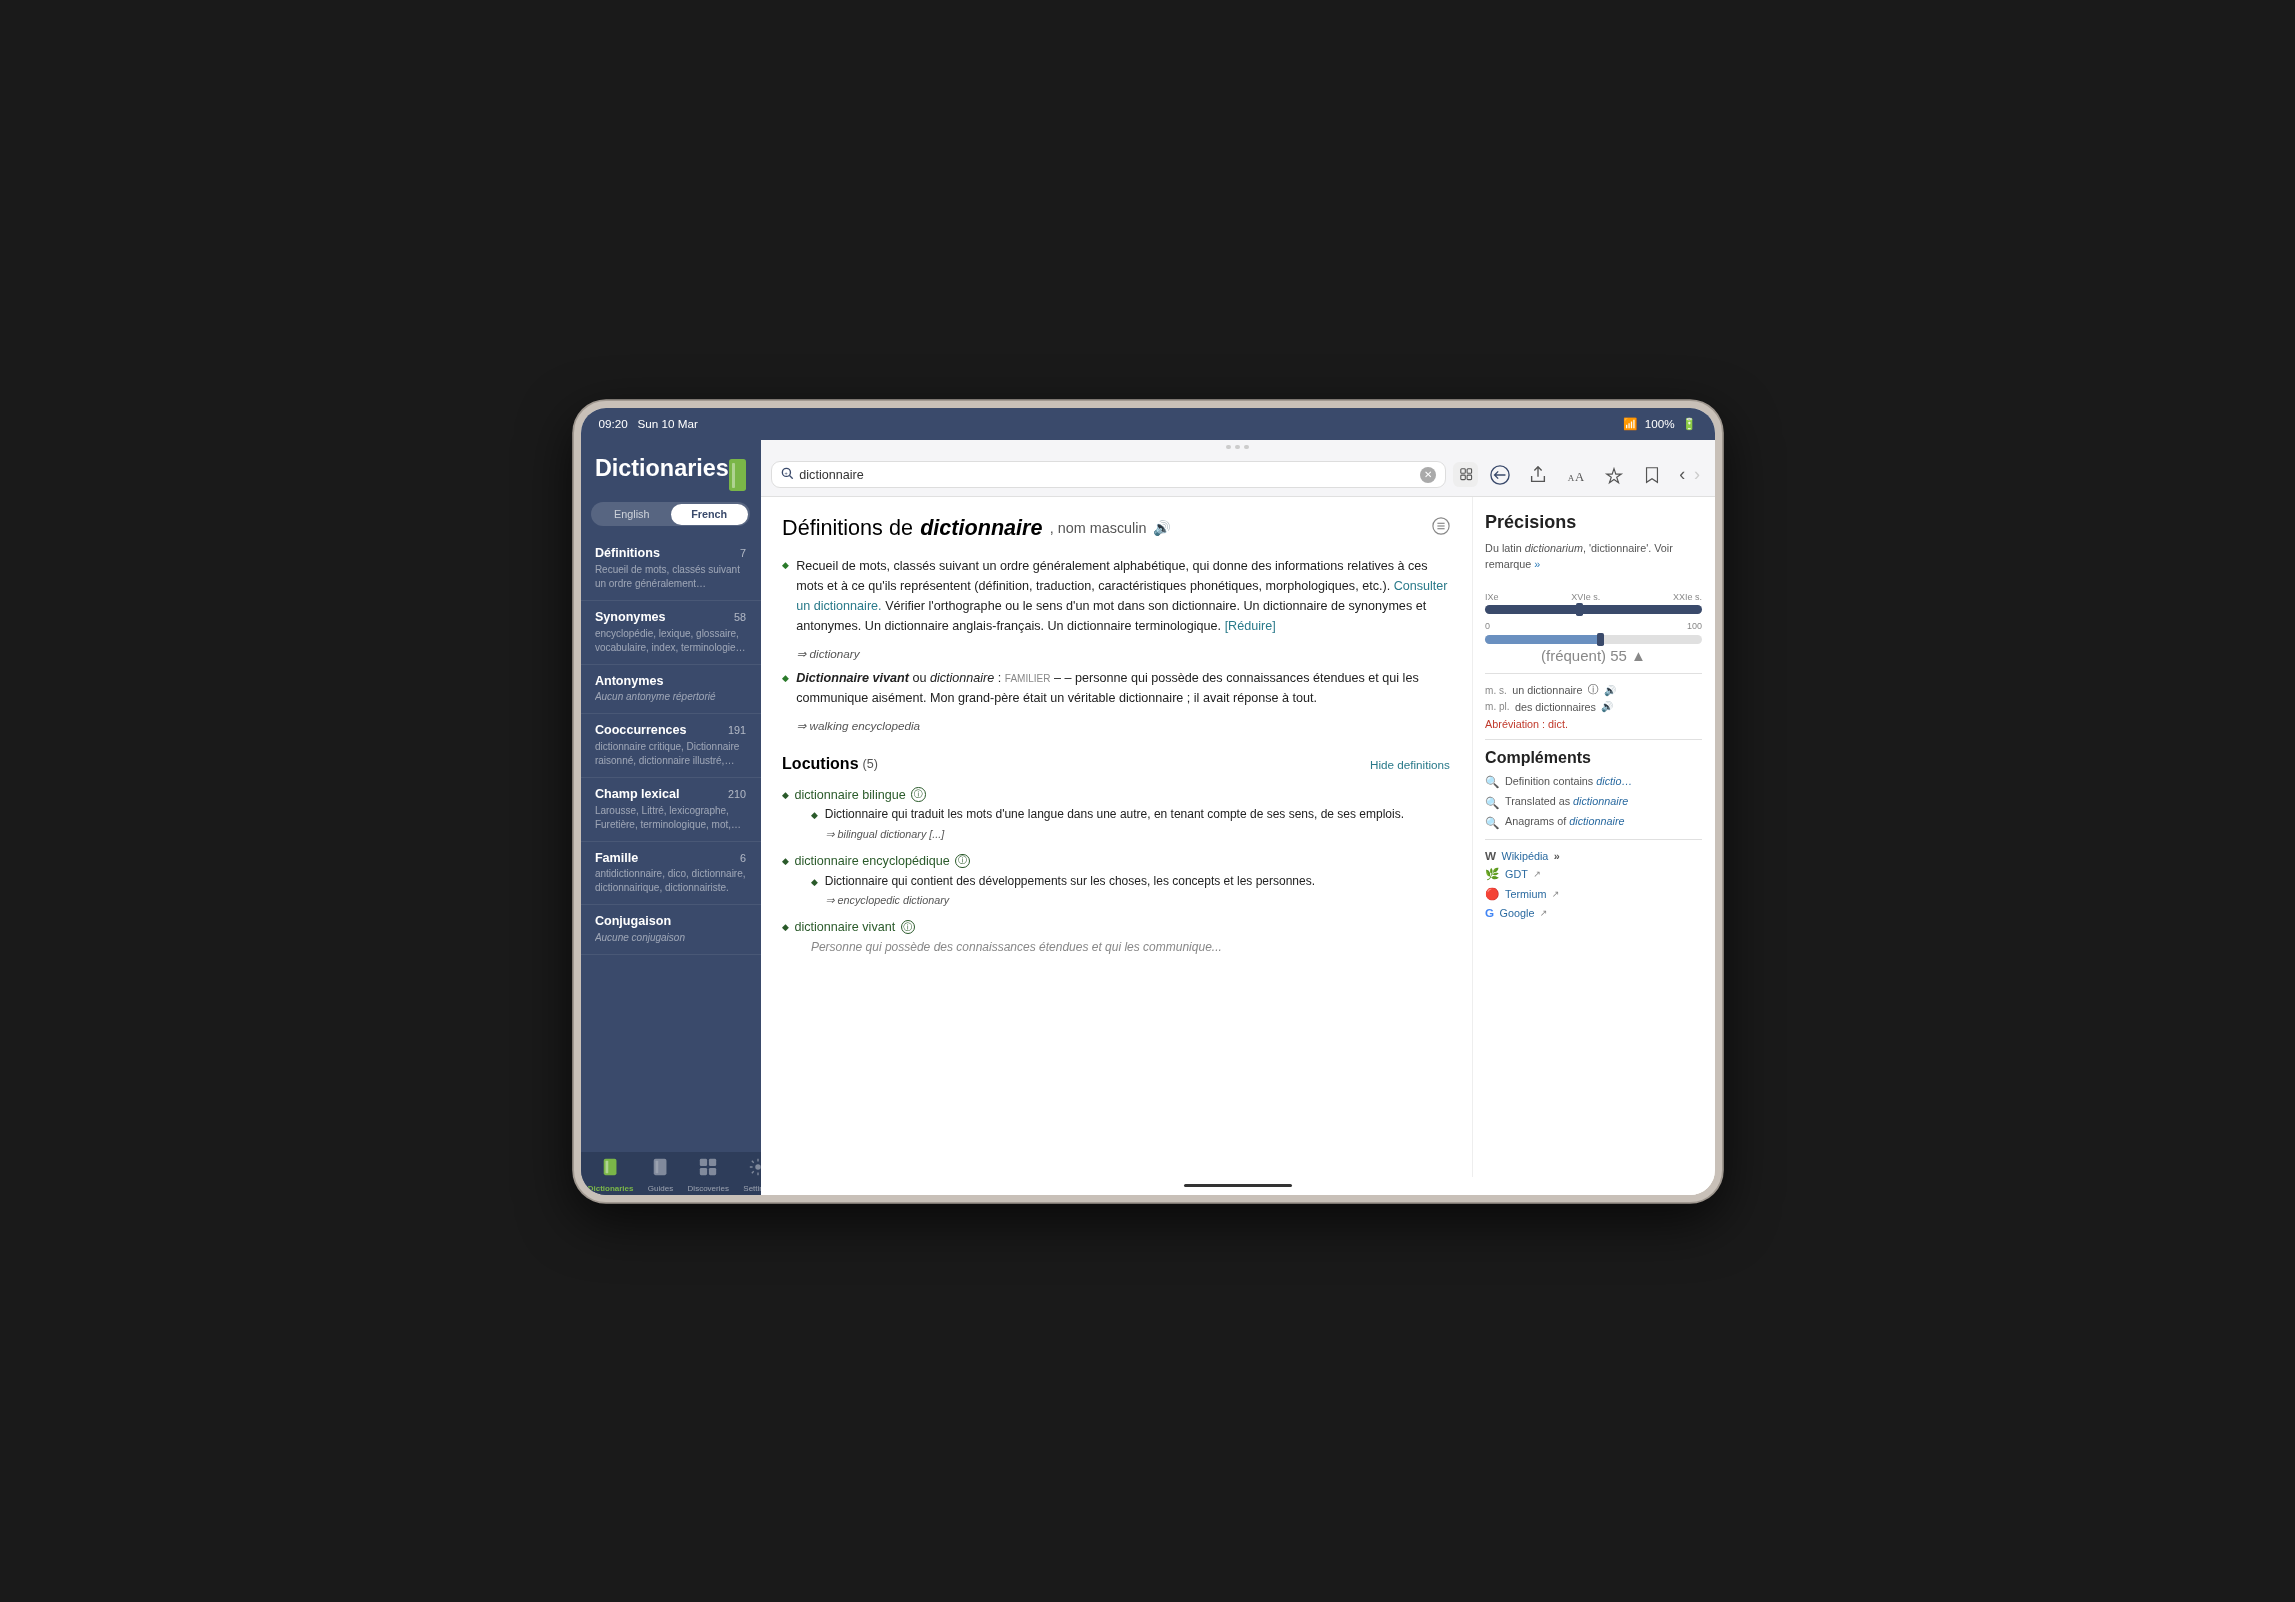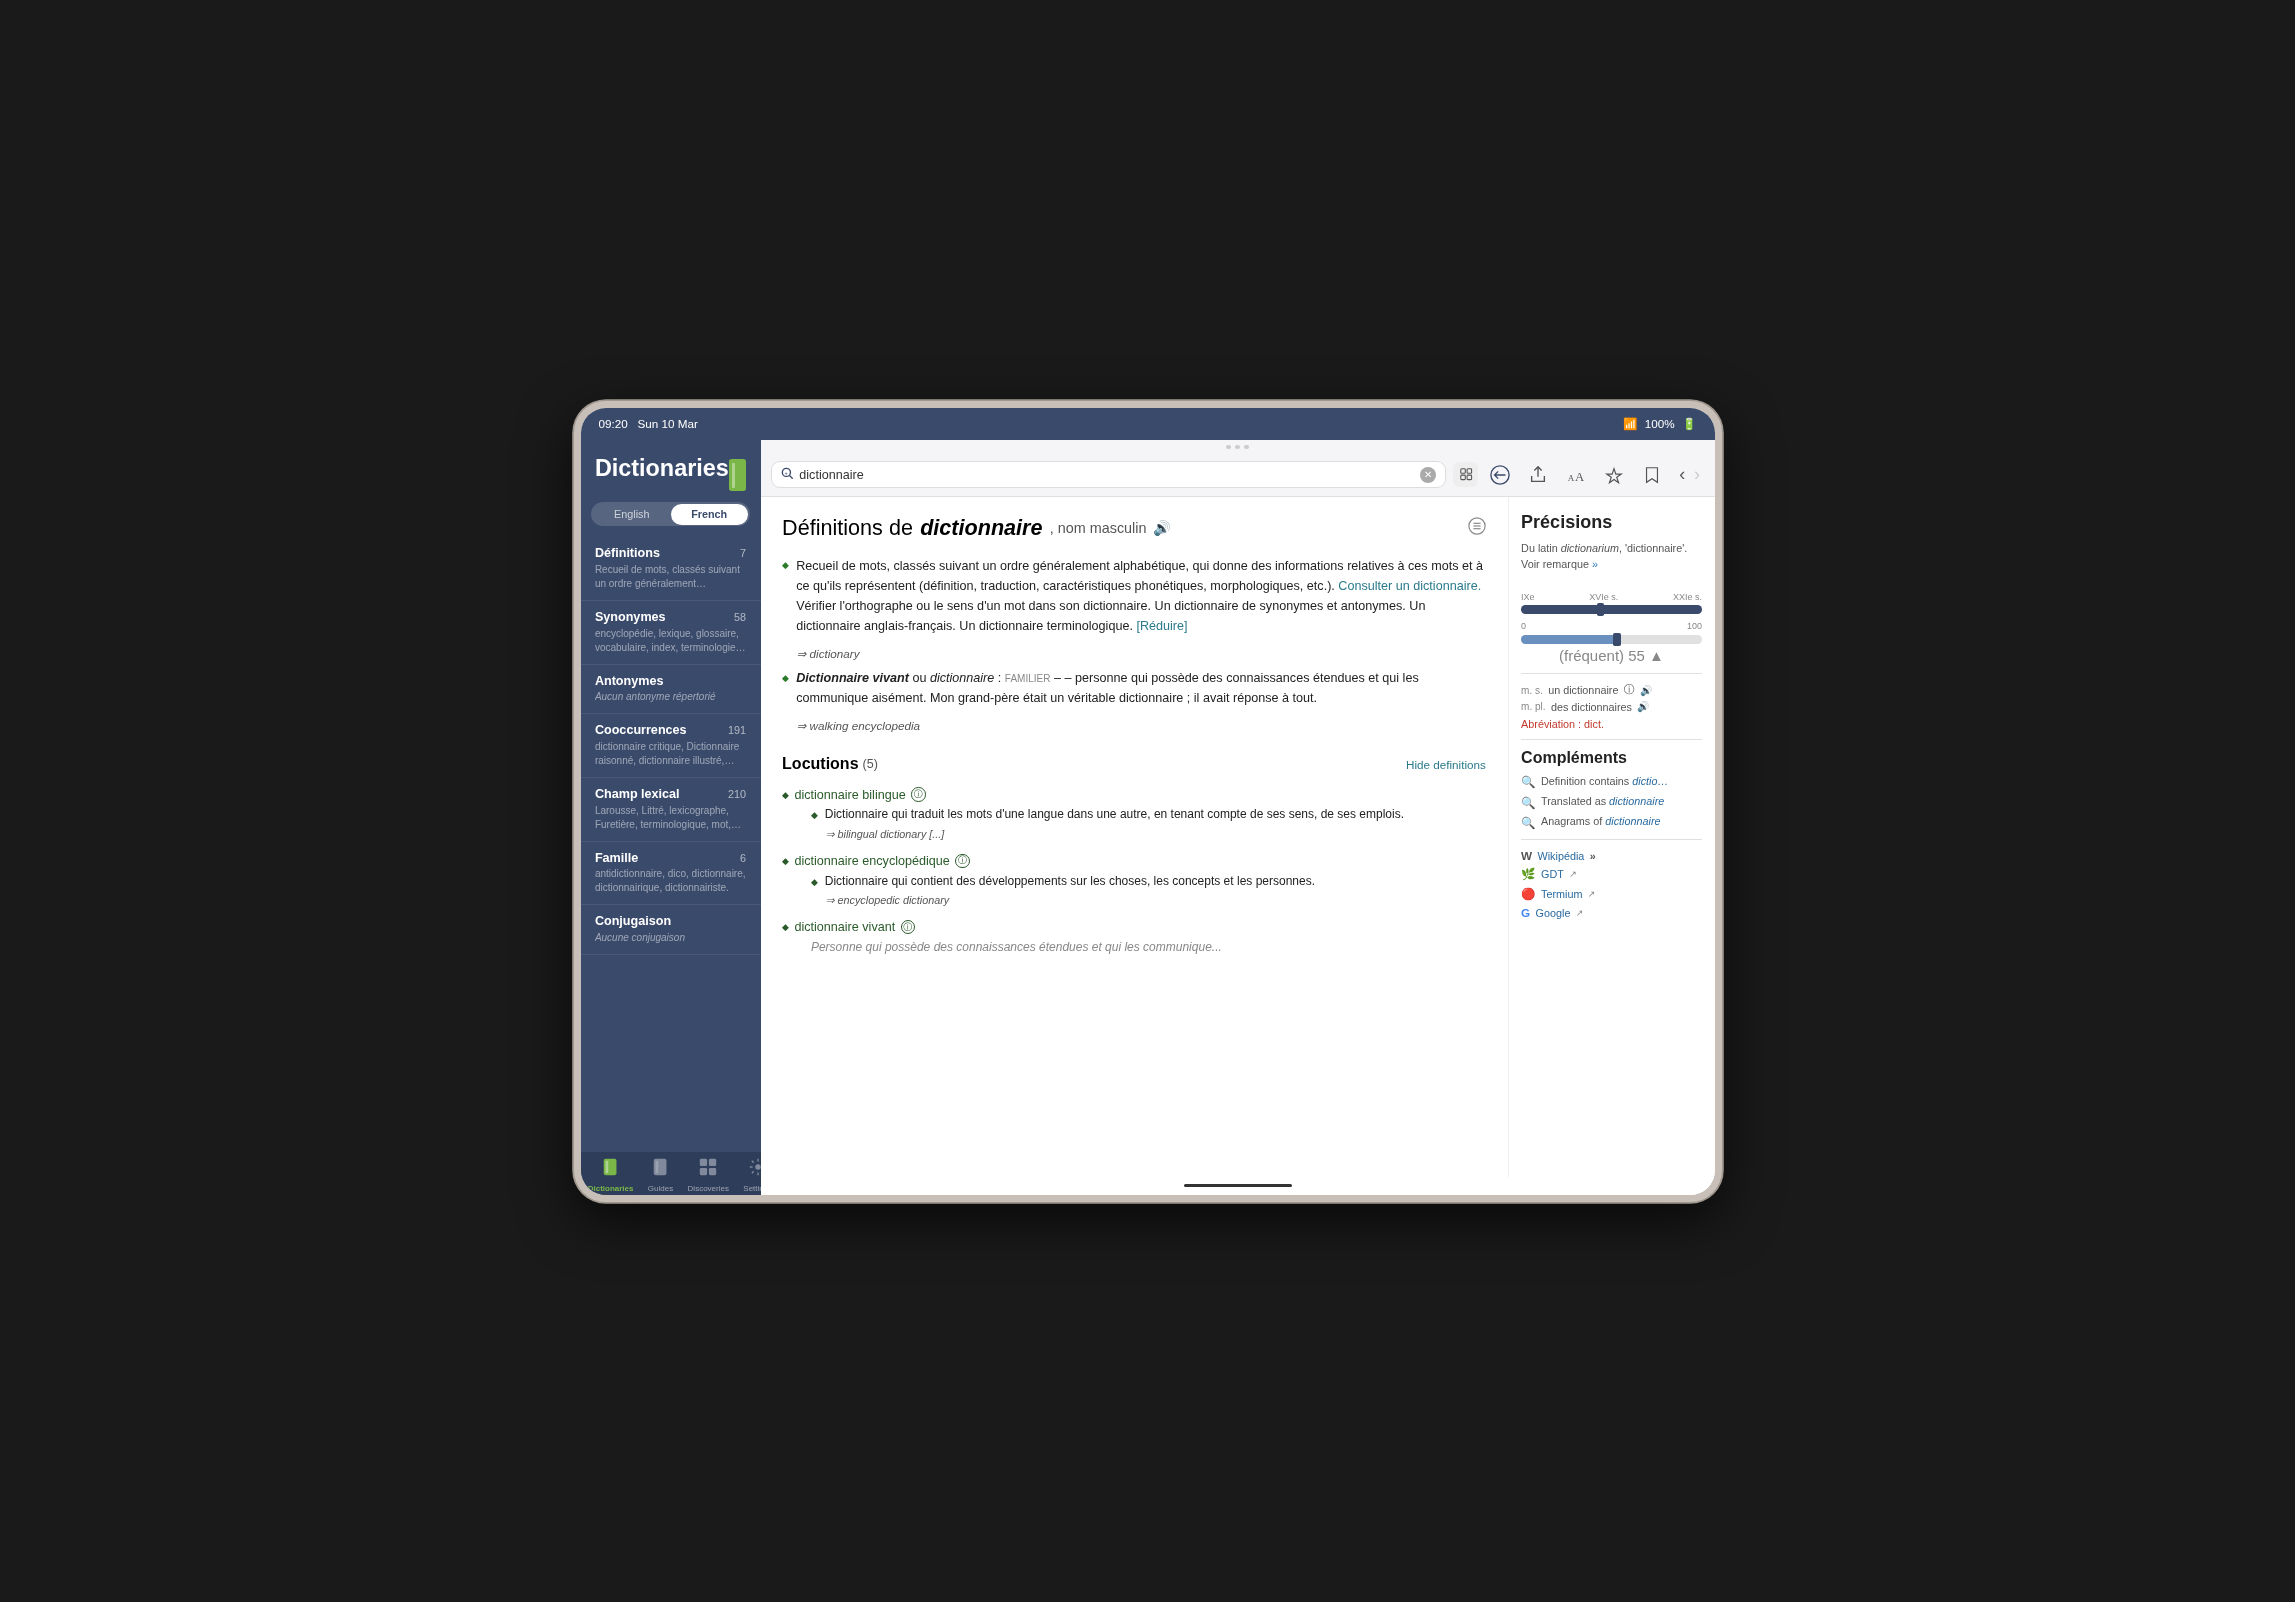--- a/index.html
+++ b/index.html
@@ -399,21 +399,21 @@
     }
     .locution-equiv {
       font-style: italic;
       color: #555;
       font-size: 10.8px;
       margin-left: 29px;
       margin-bottom: 1.8px;
     }
     
     .right-sidebar {
-      width: 207px;
+      width: 243px;
       padding: 14.4px 12.6px;
       border-left: 0.9px solid #eee;
       overflow-y: auto;
       flex-shrink: 0;
     }
     .precision-title {
       font-size: 18px;
       font-weight: 700;
       margin-bottom: 7.2px;
       color: #222;

